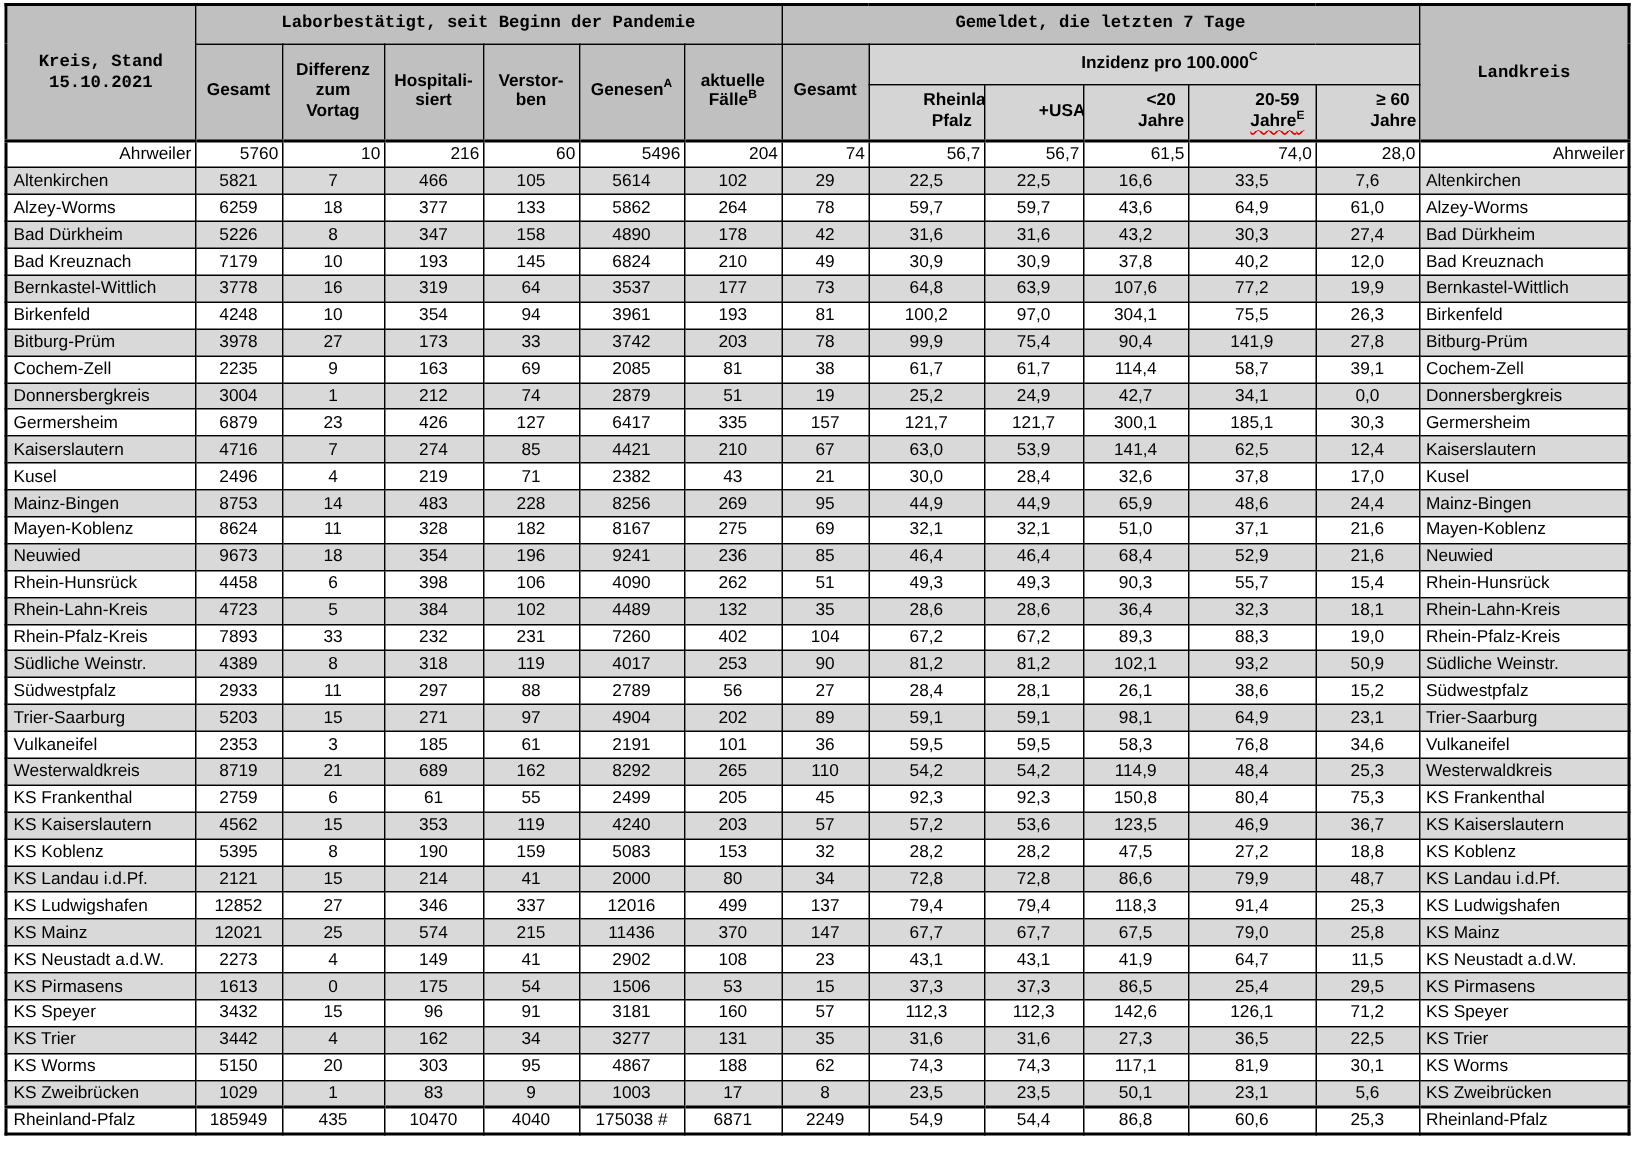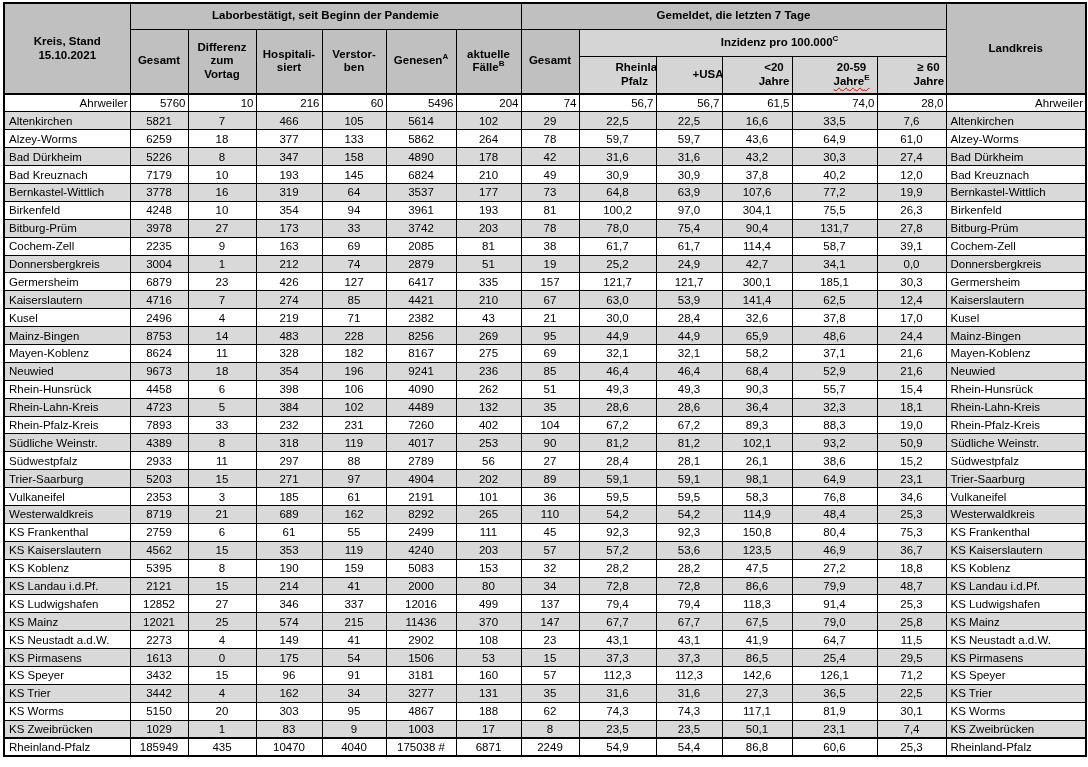--- a/index.html
+++ b/index.html
@@ -20,21 +20,21 @@
   thead th {
     background: var(--header-gray, #c0c0c0);
     font-weight: bold;
     font-size: 11.5px;
     text-align: center;
     vertical-align: middle;
     white-space: pre-line;
     line-height: 1.18;
   }
   thead th.light { background: var(--header-light, #d5d5d5); padding-left: 36px; }
-  thead tr.band1 th { height: 26px; }
+  thead tr.band1 th { height: 26px; font-family: Liberation Mono, monospace; }
   thead tr.band2 th { height: 27px; }
   thead tr.band3 th { height: 38px; }
   tbody td {
     font-size: 11.5px;
     height: 17.9px;
     vertical-align: middle;
   }
   td.num  { text-align: center; }
   td.name { text-align: left; padding-left: 4px; white-space: nowrap; }
   tr.stripe td { background: var(--row-stripe, #d9d9d9); }
@@ -217,24 +217,24 @@
       </tr>
       <tr class="stripe">
         <td class="name">Bitburg-Prüm</td>
         <td class="num">3978</td>
         <td class="num">27</td>
         <td class="num">173</td>
         <td class="num">33</td>
         <td class="num">3742</td>
         <td class="num">203</td>
         <td class="num">78</td>
-        <td class="num">78,0</td>
+        <td class="num">99,9</td>
         <td class="num">75,4</td>
         <td class="num">90,4</td>
-        <td class="num">131,7</td>
+        <td class="num">141,9</td>
         <td class="num">27,8</td>
         <td class="name">Bitburg-Prüm</td>
       </tr>
       <tr>
         <td class="name">Cochem-Zell</td>
         <td class="num">2235</td>
         <td class="num">9</td>
         <td class="num">163</td>
         <td class="num">69</td>
         <td class="num">2085</td>
@@ -331,21 +331,21 @@
         <td class="name">Mayen-Koblenz</td>
         <td class="num">8624</td>
         <td class="num">11</td>
         <td class="num">328</td>
         <td class="num">182</td>
         <td class="num">8167</td>
         <td class="num">275</td>
         <td class="num">69</td>
         <td class="num">32,1</td>
         <td class="num">32,1</td>
-        <td class="num">58,2</td>
+        <td class="num">51,0</td>
         <td class="num">37,1</td>
         <td class="num">21,6</td>
         <td class="name">Mayen-Koblenz</td>
       </tr>
       <tr class="stripe">
         <td class="name">Neuwied</td>
         <td class="num">9673</td>
         <td class="num">18</td>
         <td class="num">354</td>
         <td class="num">196</td>
@@ -487,21 +487,21 @@
         <td class="num">25,3</td>
         <td class="name">Westerwaldkreis</td>
       </tr>
       <tr>
         <td class="name">KS Frankenthal</td>
         <td class="num">2759</td>
         <td class="num">6</td>
         <td class="num">61</td>
         <td class="num">55</td>
         <td class="num">2499</td>
-        <td class="num">111</td>
+        <td class="num">205</td>
         <td class="num">45</td>
         <td class="num">92,3</td>
         <td class="num">92,3</td>
         <td class="num">150,8</td>
         <td class="num">80,4</td>
         <td class="num">75,3</td>
         <td class="name">KS Frankenthal</td>
       </tr>
       <tr class="stripe">
         <td class="name">KS Kaiserslautern</td>
@@ -669,21 +669,21 @@
         <td class="num">1</td>
         <td class="num">83</td>
         <td class="num">9</td>
         <td class="num">1003</td>
         <td class="num">17</td>
         <td class="num">8</td>
         <td class="num">23,5</td>
         <td class="num">23,5</td>
         <td class="num">50,1</td>
         <td class="num">23,1</td>
-        <td class="num">7,4</td>
+        <td class="num">5,6</td>
         <td class="name">KS Zweibrücken</td>
       </tr>
       <tr class="total">
         <td class="name">Rheinland-Pfalz</td>
         <td class="num">185949</td>
         <td class="num">435</td>
         <td class="num">10470</td>
         <td class="num">4040</td>
         <td class="num">175038 #</td>
         <td class="num">6871</td>

